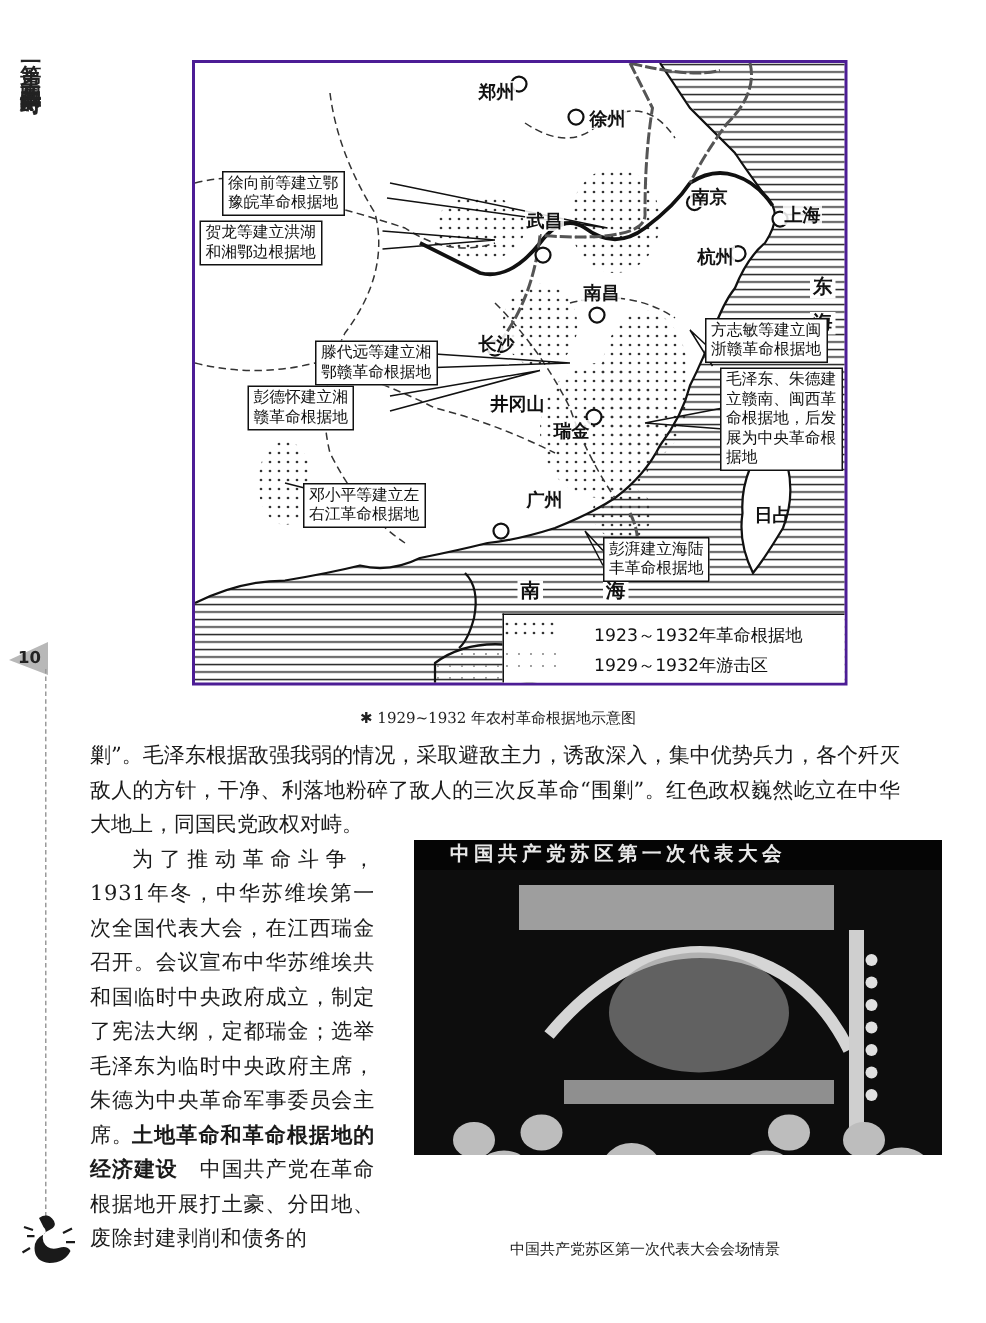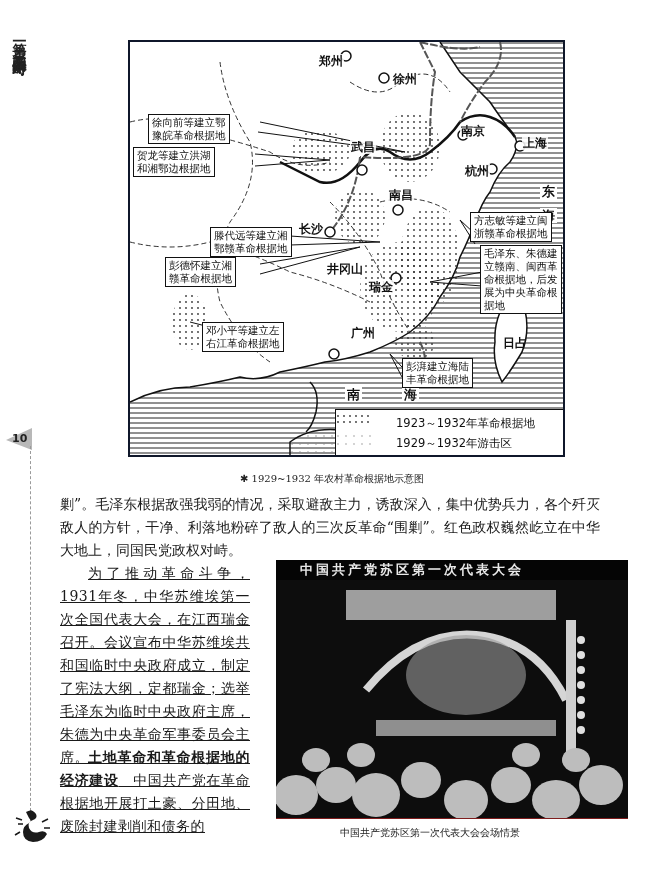--- a/index.html
+++ b/index.html
@@ -31,21 +31,21 @@
   }
   .margin-line {
     left:30px; top:446px; width:0; height:370px;
     border-left:1px dashed #9a9a9a;
   }
   .dragon { left:12px; top:808px; width:40px; height:36px; }
 
   
   .map {
     left:128px; top:40px; width:437px; height:417px;
-    border:2px solid #0f172a; box-sizing:border-box; background:#fff; overflow:hidden;
+    border:2px solid #4c1d95; box-sizing:border-box; background:#fff; overflow:hidden;
   }
   .map svg { position:absolute; left:0; top:0; }
   .city {
     position:absolute;
     font-family:"DejaVu Sans", "Liberation Sans", sans-serif;
     font-weight:bold; font-size:12px; color:#111; background:rgba(255,255,255,0.85);
     line-height:14px; padding:0 1px;
   }
   .sea {
     position:absolute;
@@ -74,26 +74,26 @@
     left:240px; top:472px; width:240px;
     font-size:10px; color:#222; white-space:nowrap;
   }
 
   
   .para {
     font-size:14px; line-height:23px; color:#1a1a1a;
   }
   .p-full { left:60px; top:493px; width:540px; text-align:justify; }
   .p-col { left:60px; width:190px; text-align:justify; letter-spacing:0.5px; }
-  .indent { text-indent:2em;text-decoration:underline; }
+  .indent { text-indent:2em; }
   .bold { font-family:"DejaVu Sans", "Liberation Sans", sans-serif; font-weight:bold; }
 
   
   .photo {
-    left:276px; top:560px; width:352px; height:259px; background:#7f1d1d; overflow:hidden;
+    left:276px; top:560px; width:352px; height:210px; background:#6d28d9; overflow:hidden;
   }
   .photo-banner {
     position:absolute; left:0; top:0; width:352px; height:20px; background:#050505;
     color:#e8e8e8; font-family:"DejaVu Sans", "Liberation Sans", sans-serif;
     font-weight:bold; font-size:13px; line-height:20px; letter-spacing:3px;
     padding-left:24px; box-sizing:border-box; white-space:nowrap;
   }
   .photo-caption {
     left:340px; top:826px; width:260px;
     font-size:10px; color:#222; white-space:nowrap;
@@ -181,21 +181,21 @@
     <path d="M150 303 L60 280" stroke="#111" stroke-width="1"></path>
   </svg>
 
   <span class="city" style="left:188px;top:12px;">郑州</span>
   <span class="city" style="left:262px;top:30px;">徐州</span>
   <span class="city" style="left:220px;top:98px;">武昌</span>
   <span class="city" style="left:330px;top:82px;">南京</span>
   <span class="city" style="left:392px;top:94px;">上海</span>
   <span class="city" style="left:334px;top:122px;">杭州</span>
   <span class="city" style="left:258px;top:146px;">南昌</span>
-  <span class="city" style="left:168px;top:180px;text-align:right;">长沙</span>
+  <span class="city" style="left:188px;top:180px;text-align:right;">长沙</span>
   <span class="city" style="left:196px;top:220px;">井冈山</span>
   <span class="city" style="left:238px;top:238px;">瑞金</span>
   <span class="city" style="left:220px;top:284px;">广州</span>
   <span class="city" style="left:372px;top:294px;background:transparent;">日占</span>
 
   <span class="sea" style="left:410px;top:142px;">东</span>
   <span class="sea" style="left:410px;top:166px;">海</span>
   <span class="sea" style="left:215px;top:345px;">南</span>
   <span class="sea" style="left:272px;top:345px;">海</span>
 

